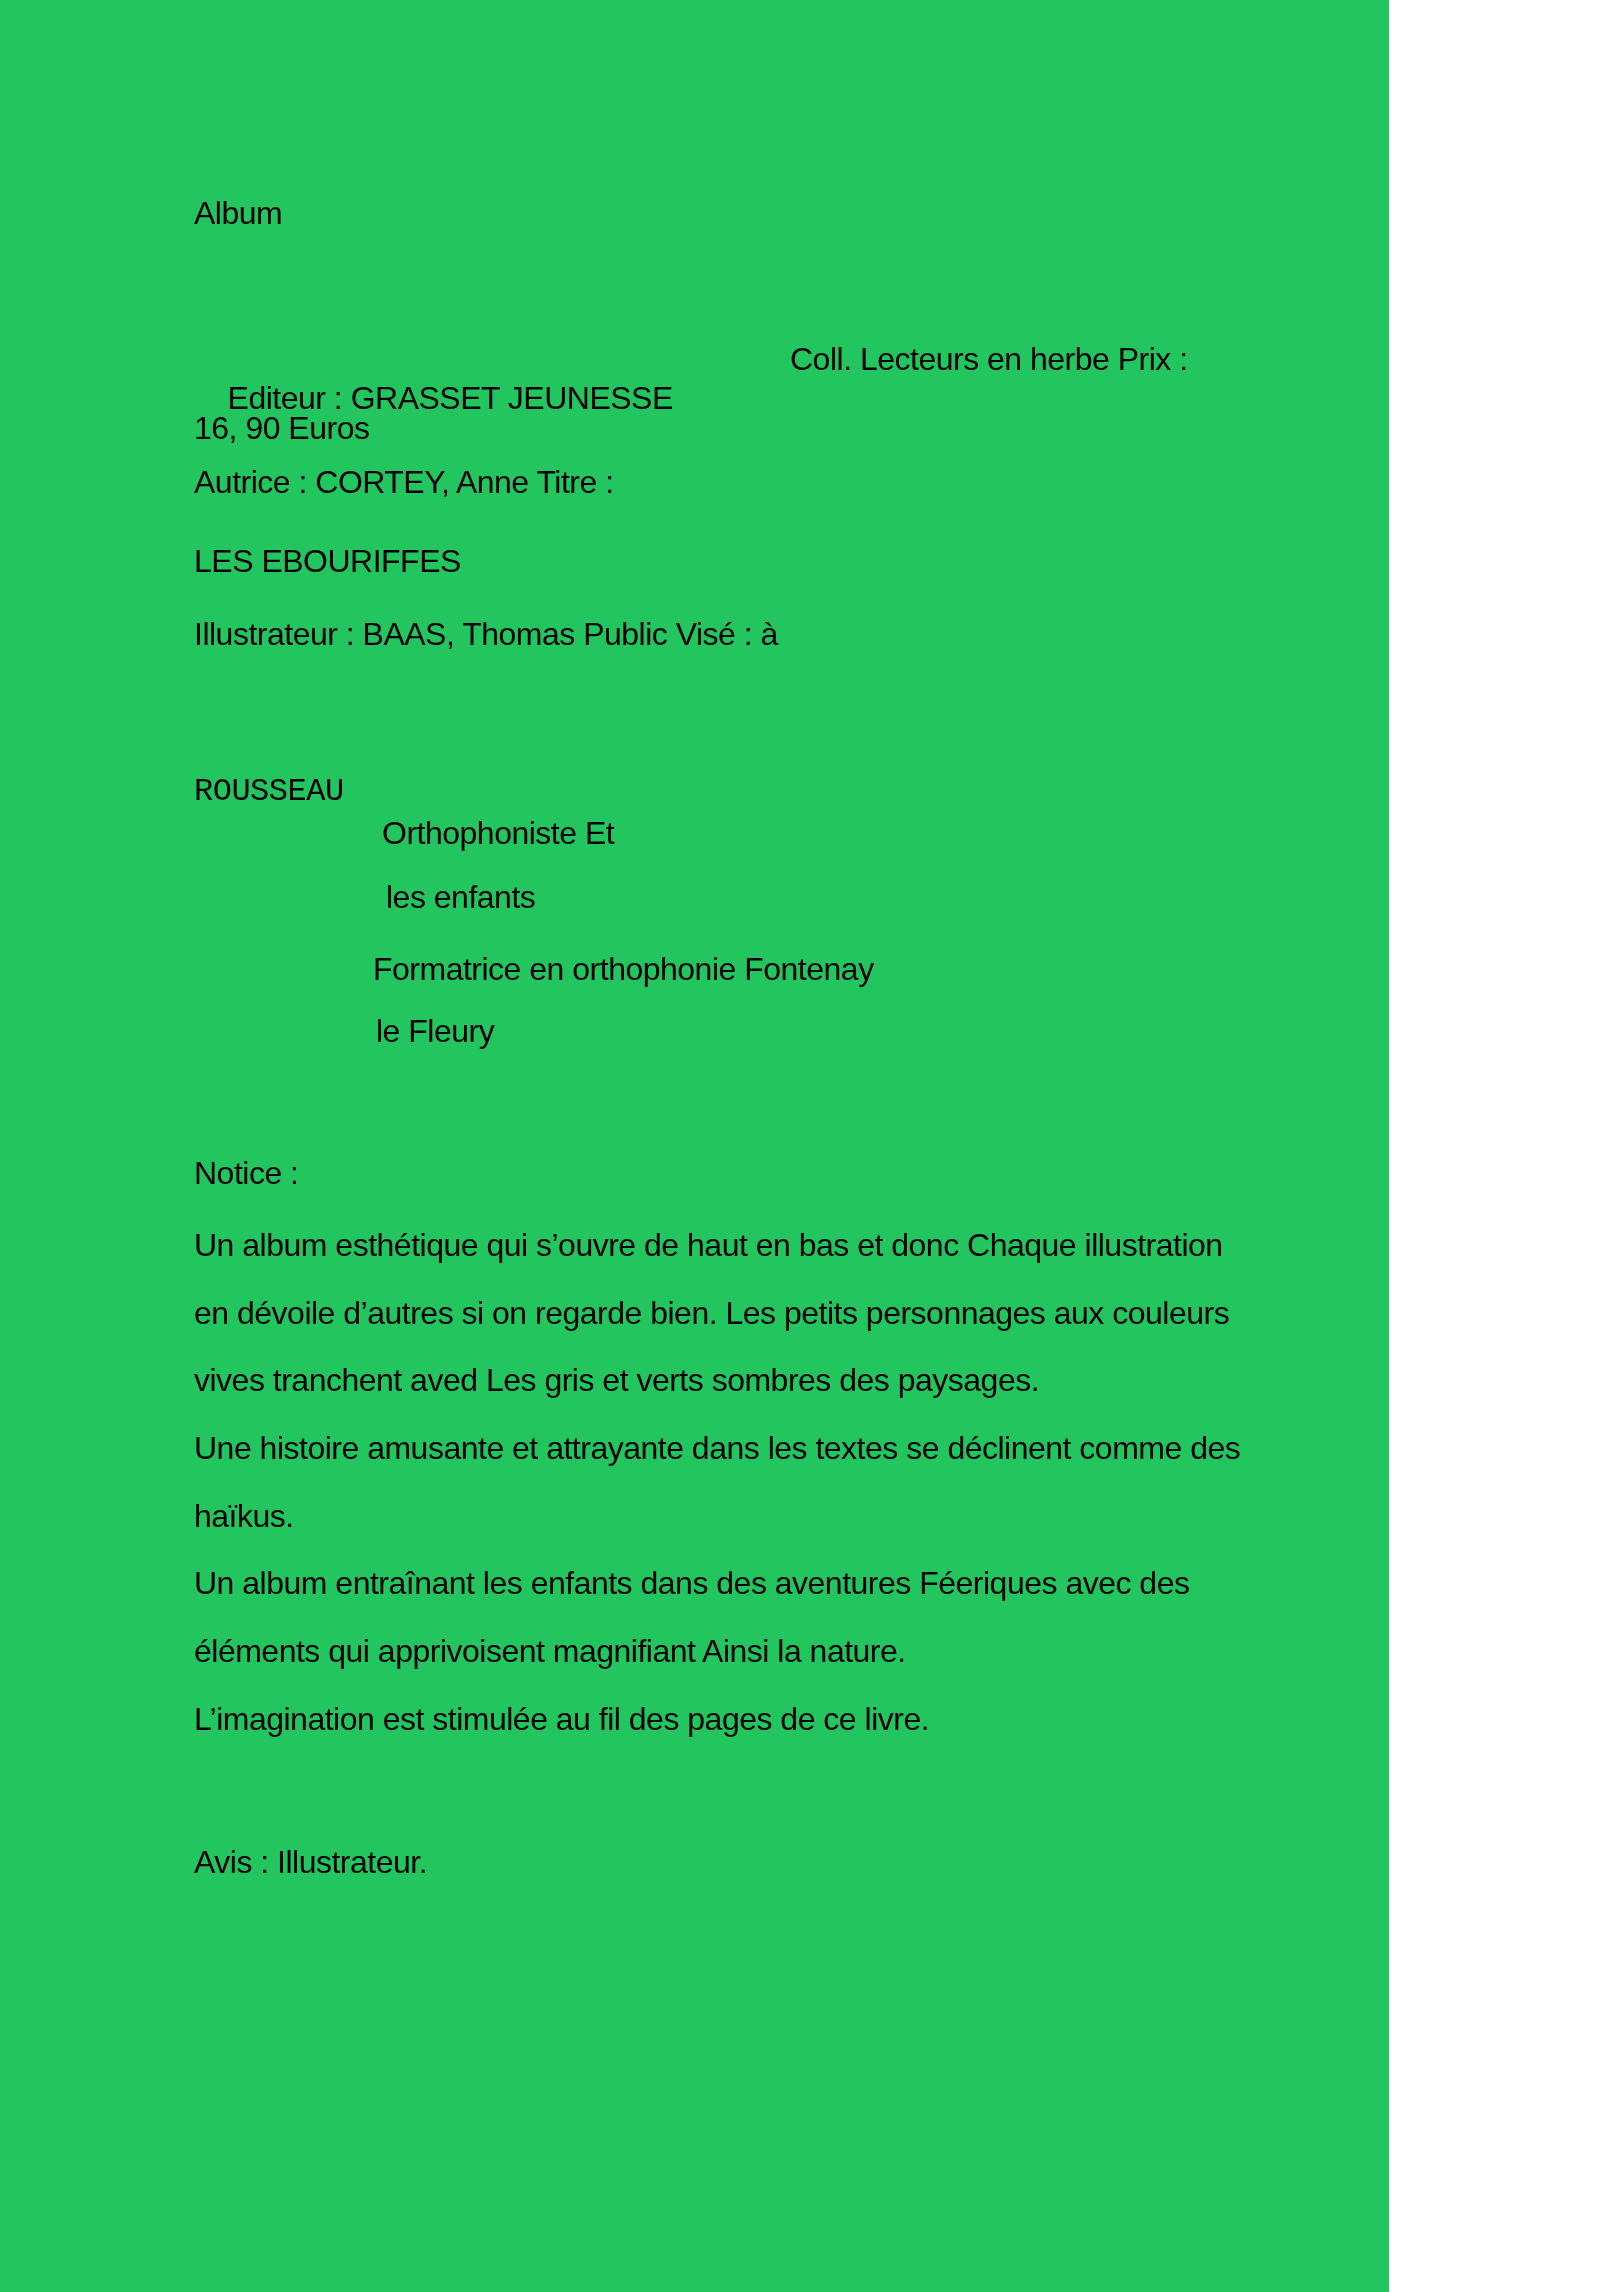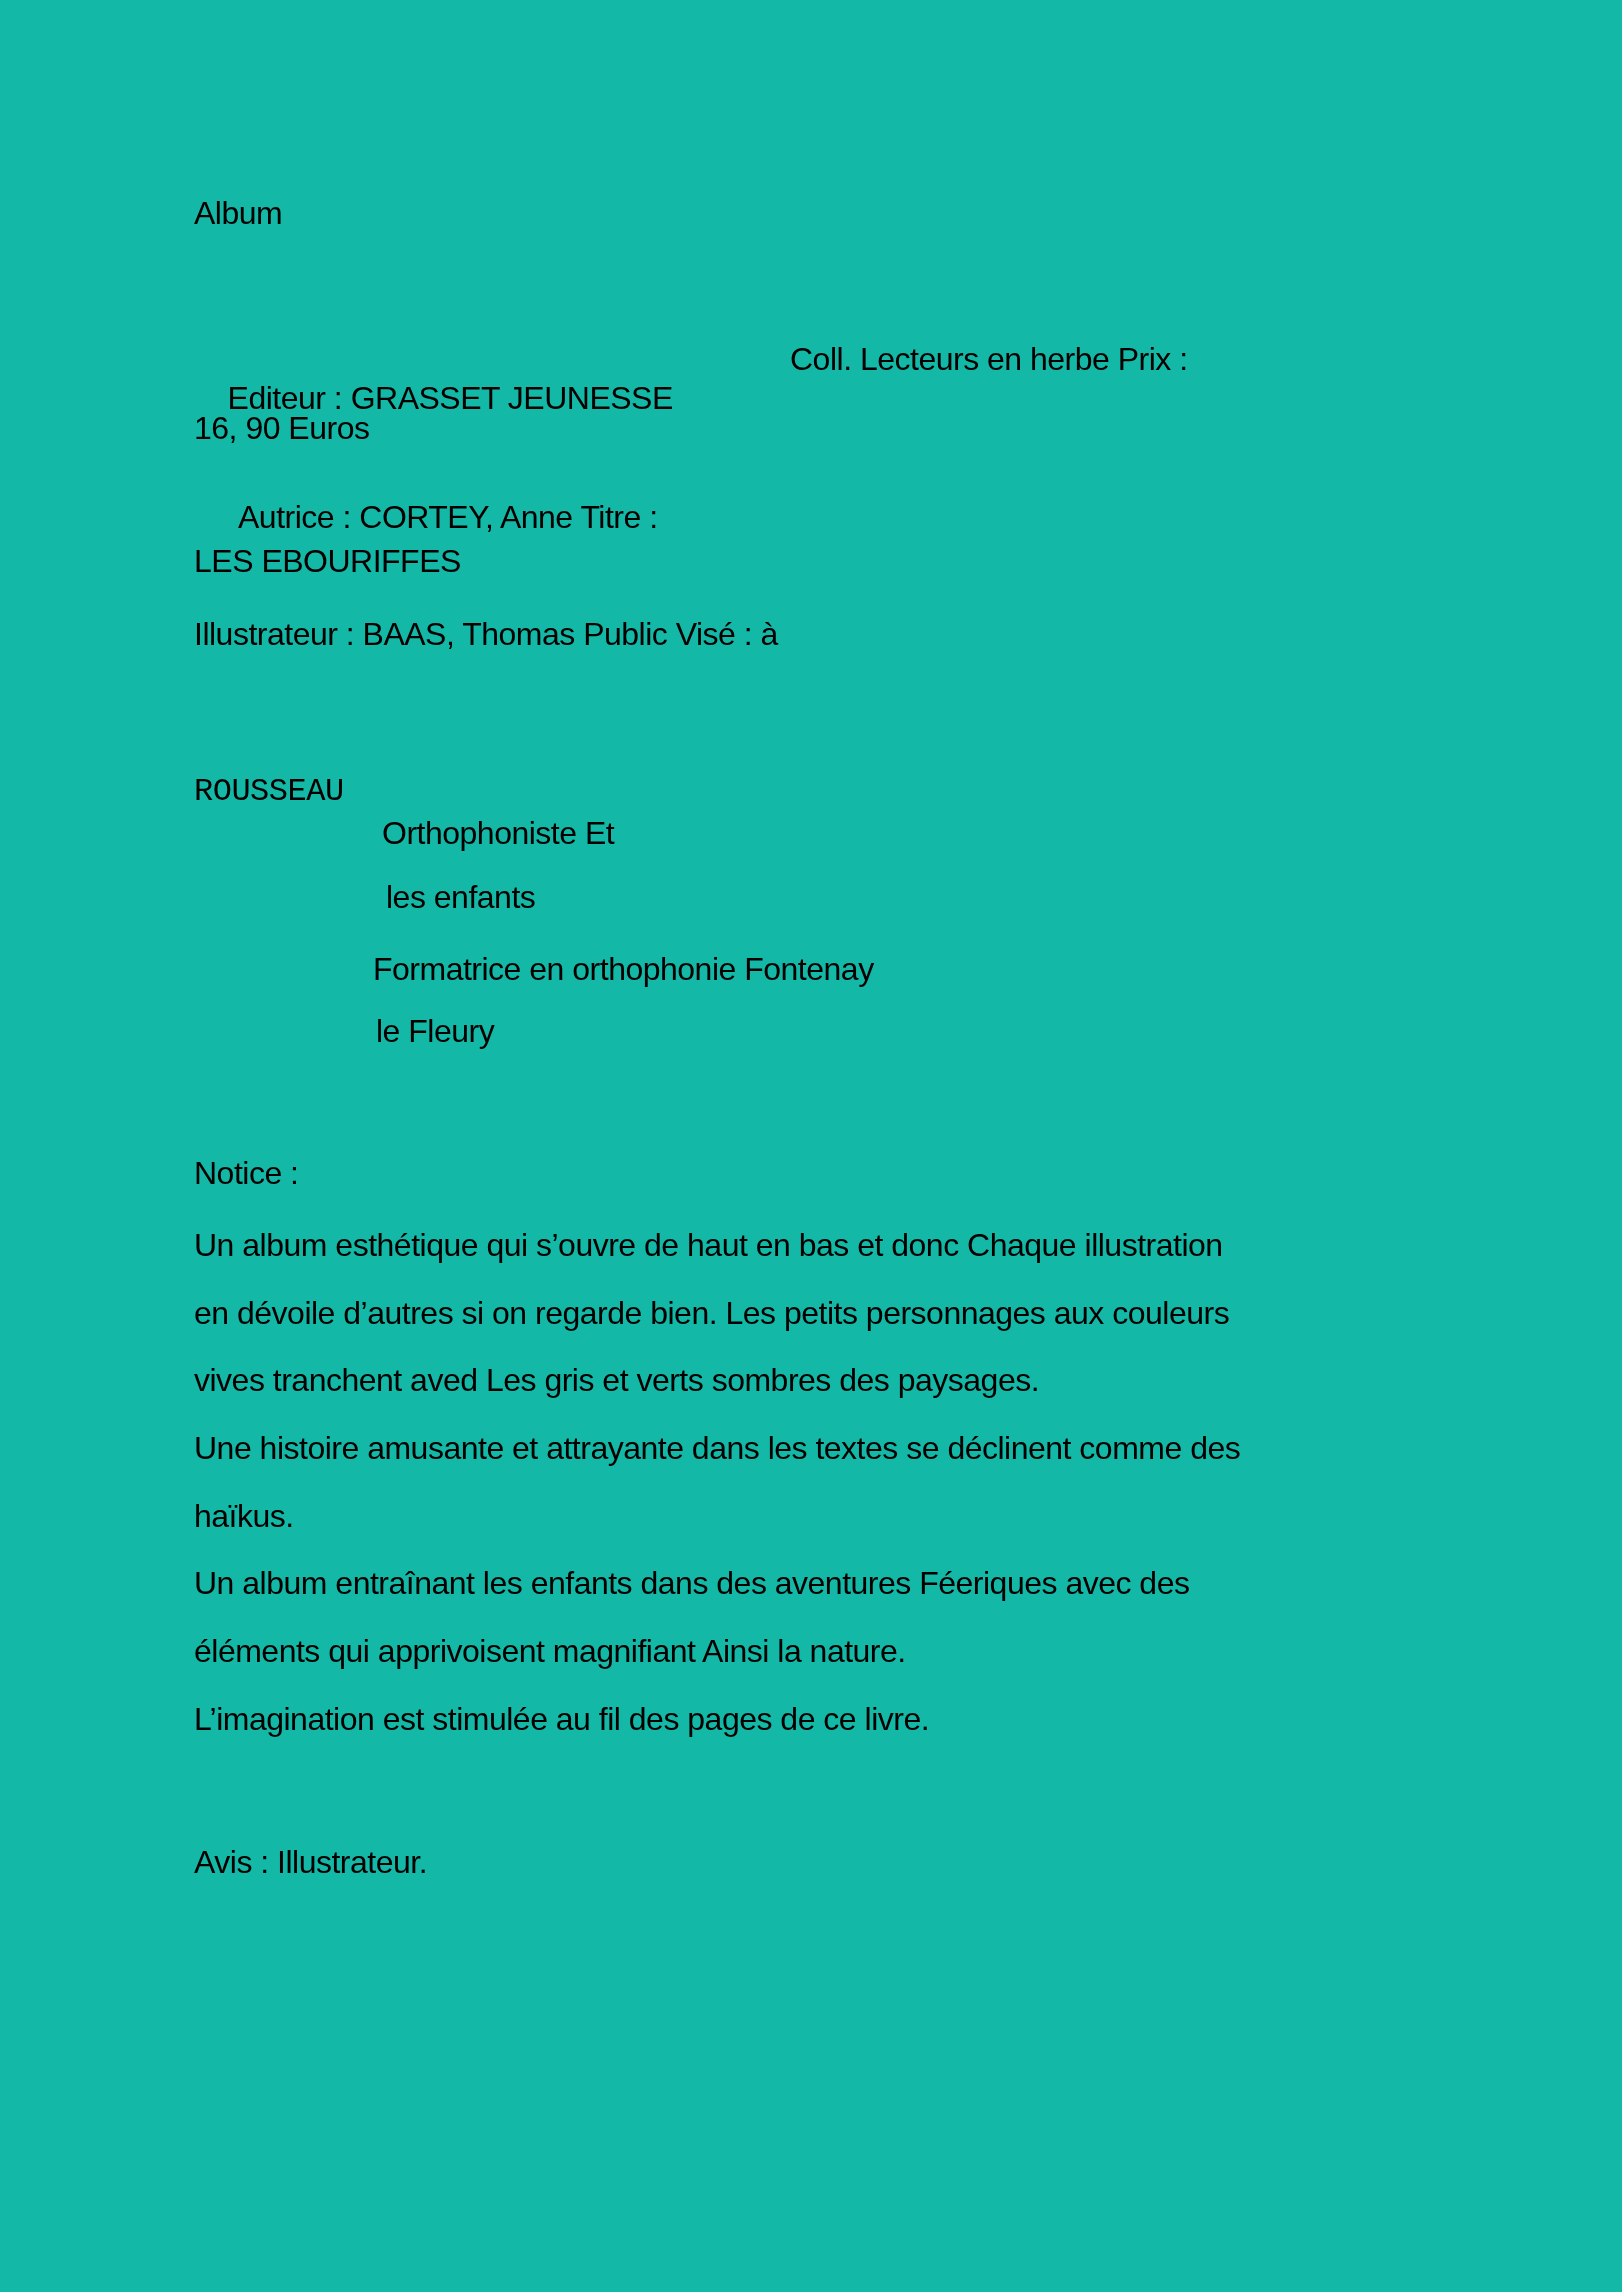--- a/index.html
+++ b/index.html
@@ -2,40 +2,40 @@
 <html><head>
 <meta charset="utf-8">
 <style>
   html, body {
     margin: 0;
     padding: 0;
     background: #ffffff;
   }
   .page {
     position: relative;
-    width: 1622px;
+    width: 1389px;
     height: 2293px;
-    background: #14b8a6;
+    background: #22c55e;
     overflow: hidden;
     font-family: "Liberation Sans", sans-serif;
     font-size: 32px;
     letter-spacing: -0.5px;
     color: #000000;
   }
   .line {
     position: absolute;
     left: 194px;
     line-height: 39px;
     white-space: pre;
   }
   
   .l-category   { top: 194px; }
   .l-publisher  { top: 340px; }
   .l-price      { top: 409px; }
-  .l-author     { top: 498px; margin-left: 44px; }
+  .l-author     { top: 463px; }
   .l-booktitle  { top: 542px; }
   .l-illus      { top: 615px; }
   .l-reader     { top: 681px; }
   .l-readername { top: 772px; font-family: Liberation Mono, monospace; }
   .l-det0       { top: 814px;  left: 382px; }
   .l-det1       { top: 878px;  left: 386px; }
   .l-det2       { top: 950px;  left: 373px; }
   .l-det3       { top: 1012px; left: 376px; }
   .l-noticehead { top: 1154px; }
   .l-n0 { top: 1226px; }

